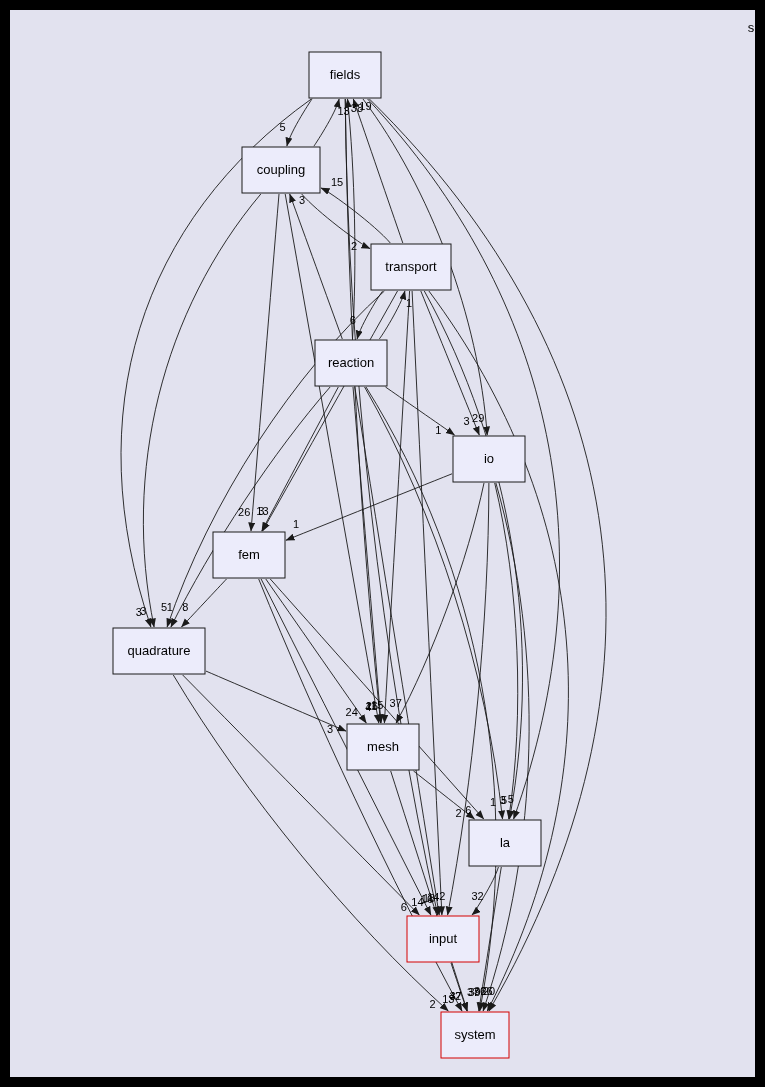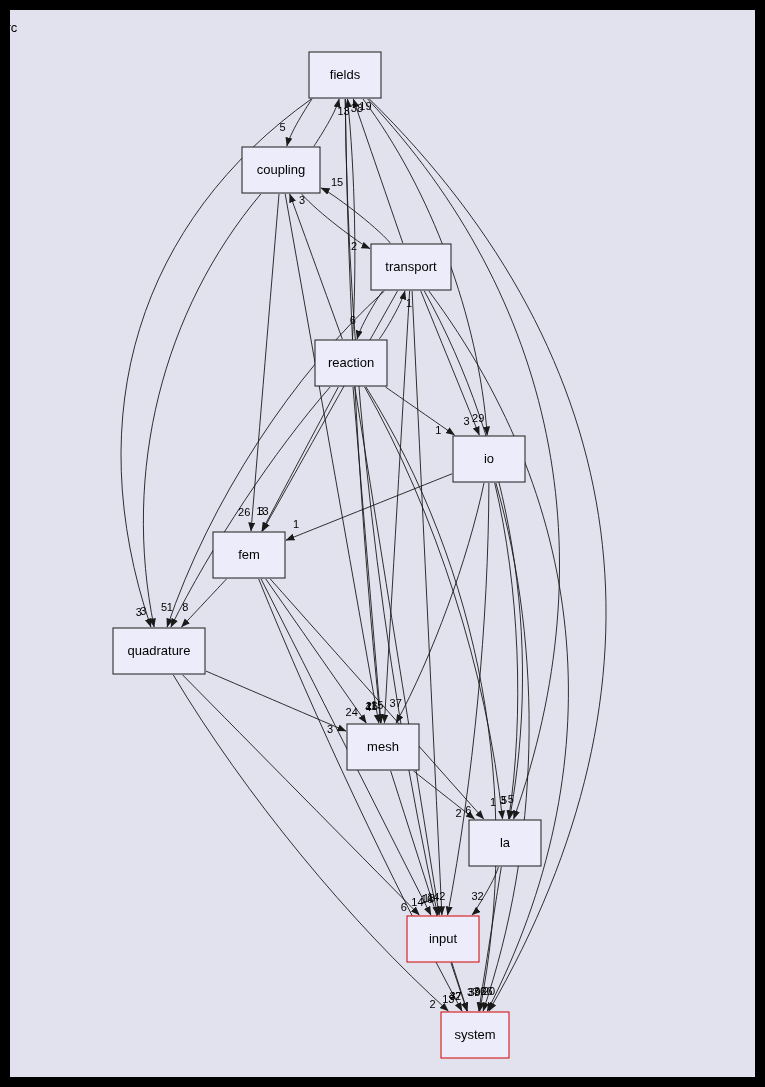--- a/index.html
+++ b/index.html
@@ -21,21 +21,21 @@
     top: 10px;
     width: 745px;
     height: 1067px;
     background: #e2e2ef;
   }
   .graph-title {
     position: absolute;
     left: 0;
     top: 20px;
     width: 100%;
-    text-align: left;
+    text-align: right;
     font-size: 13px;
     color: #000;
   }
   svg.graph {
     position: absolute;
     left: 0;
     top: 0;
   }
   svg.graph text.node-label {
     font-family: "Liberation Sans", sans-serif;

